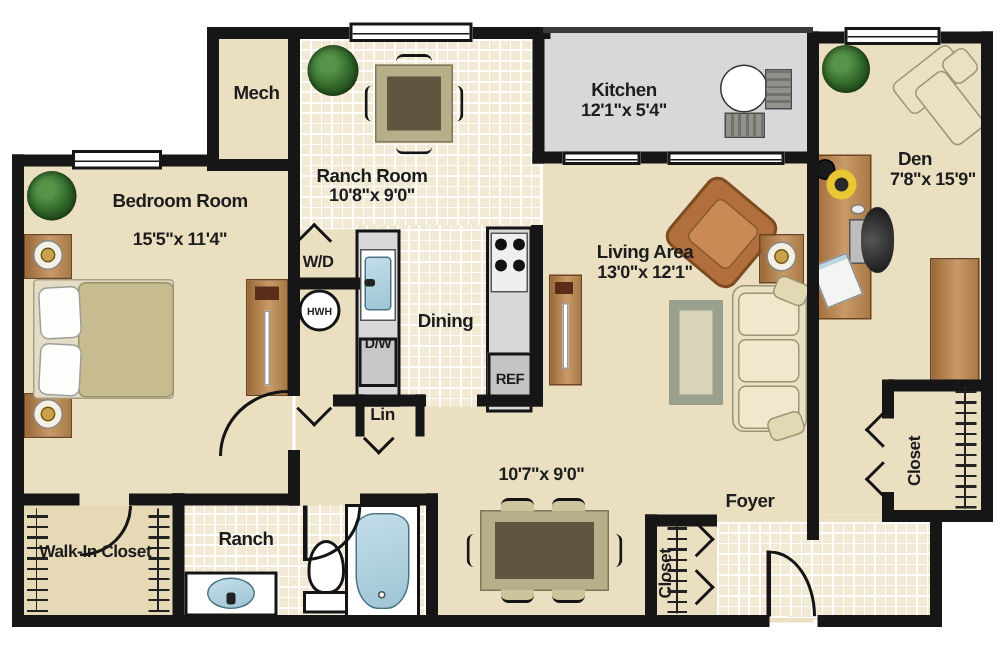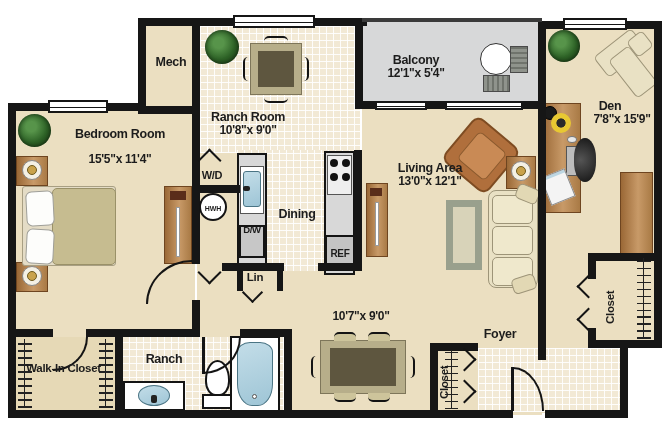--- a/index.html
+++ b/index.html
@@ -211,21 +211,21 @@
   <div class="rod" style="left:445px;top:350px;width:13px;height:59px;"></div>
 
   <div style="left:199px;top:193px;width:28px;height:28px;border-radius:50%;background:#fff;border:2px solid #141414;"></div>
   <div class="lbl" style="left:199px;top:202px;width:28px;font-size:7px;letter-spacing:0;">HWH</div>
 
   <div class="lbl" style="left:141px;top:55px;width:60px;">Mech</div>
 
   <div class="lbl" style="left:188px;top:110px;width:120px;">Ranch Room</div>
   <div class="dim" style="left:188px;top:124px;width:120px;">10'8"x 9'0"</div>
 
-  <div class="lbl" style="left:366px;top:53px;width:100px;">Balcony</div>
+  <div class="lbl" style="left:366px;top:53px;width:100px;">Kitchen</div>
   <div class="dim" style="left:366px;top:67px;width:100px;">12'1"x 5'4"</div>
 
   <div class="lbl" style="left:570px;top:99px;width:80px;">Den</div>
   <div class="dim" style="left:582px;top:113px;width:80px;">7'8"x 15'9"</div>
 
   <div class="lbl" style="left:50px;top:127px;width:140px;">Bedroom Room</div>
   <div class="dim" style="left:50px;top:153px;width:140px;">15'5"x 11'4"</div>
 
   <div class="lbl" style="left:370px;top:161px;width:120px;text-align:center;">Living Area</div>
   <div class="dim" style="left:370px;top:175px;width:120px;">13'0"x 12'1"</div>

